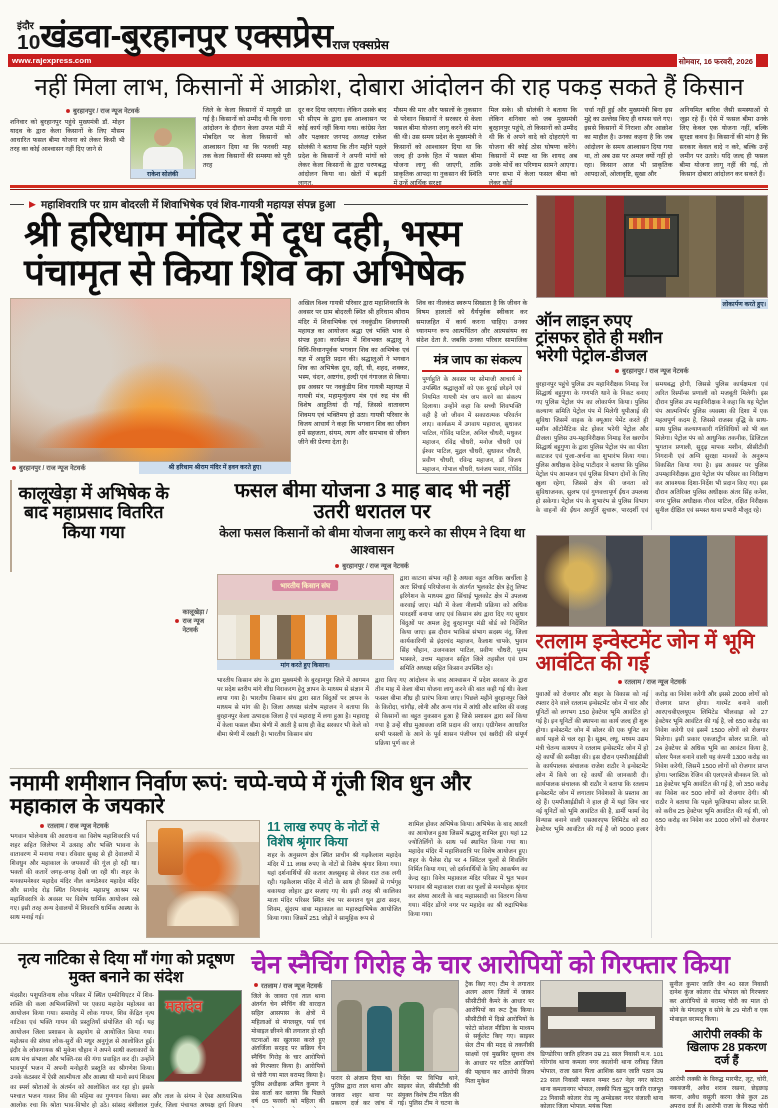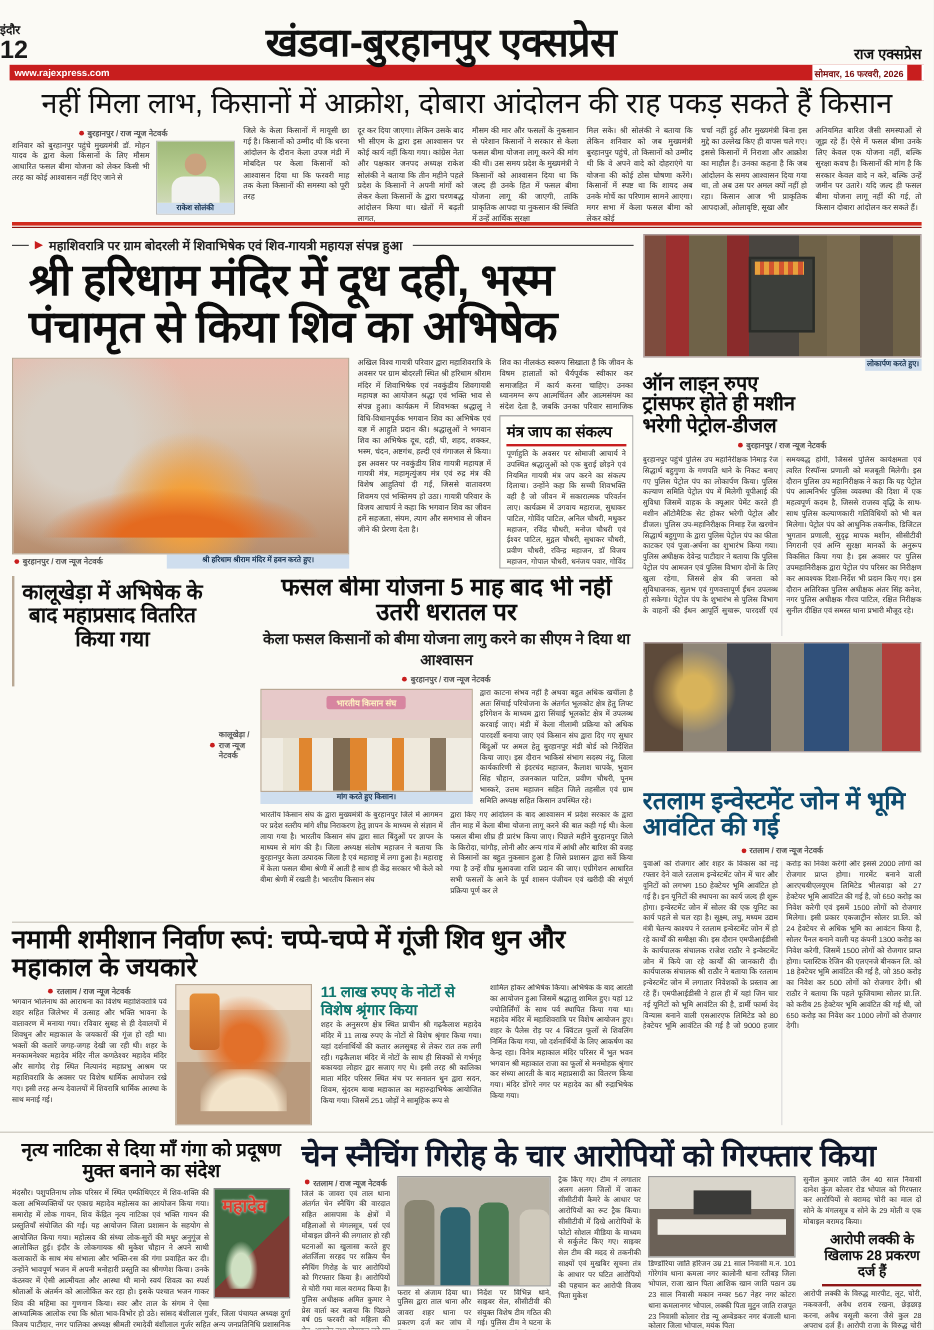--- a/index.html
+++ b/index.html
@@ -5,22 +5,22 @@
   :root{
     --red:#c81e1e; --darkred:#8e1616; --ink:#1a1a1a; --body:#2b2b2b;
     --capbg:#cfdeee; --paper:#fbfaf5; --rule:#c9c5bb;
   }
   *{margin:0;padding:0;box-sizing:border-box;}
   html,body{background:#e8e6e0;}
   body{width:778px;height:1108px;margin:0 auto;background:var(--paper);
        font-family:"Liberation Sans","DejaVu Sans",sans-serif;color:var(--body);
        overflow:hidden;position:relative;}
   
-  .masthead{display:flex;align-items:flex-end;justify-content:space-between;
-            padding:6px 10px 2px 0;height:54px;border-radius:19px;}
+  .masthead{display:flex;align-items:flex-end;
+            padding:6px 10px 2px 17px;height:54px;border-radius:19px;}
   .ed-block{line-height:1;}
   .ed-name{font-size:10px;font-weight:bold;color:var(--ink);}
   .ed-page{font-size:21px;font-weight:bold;color:var(--ink);}
   .nameplate{font-size:33px;font-weight:bold;color:#111;letter-spacing:-.5px;line-height:1;}
   .brand{font-size:12px;font-weight:bold;color:#111;line-height:1;padding-bottom:1px;}
   .redbar{height:13px;background:var(--red);display:flex;align-items:center;
           justify-content:space-between;margin:0 8px;}
   .redbar .url{color:#fff;font-size:8px;font-weight:bold;padding-left:4px;}
   .date-wrap{background:#fff;height:13px;display:flex;align-items:center;gap:3px;padding:0 2px;}
   .date-txt{color:#7a0f0f;font-size:7.5px;font-weight:bold;white-space:nowrap;}
@@ -66,21 +66,21 @@
      border:1px solid #b9a894;position:relative;}
   .havan .ph:before{content:"";position:absolute;inset:auto 8% 8% 8%;height:26%;
      background:radial-gradient(ellipse at 50% 100%, #e46a1f 0 30%, rgba(0,0,0,0) 70%);}
   .havan-foot{display:flex;gap:4px;align-items:stretch;}
   .havan-foot .byline{flex:1;justify-content:flex-start;padding-left:2px;}
   .havan-foot .cap{flex:1.2;}
   .shiv-col{flex:1;font-size:6.4px;line-height:1.45;text-align:justify;overflow:hidden;}
   .shiv-col-b{flex:1;display:flex;flex-direction:column;gap:4px;overflow:hidden;}
   .mantra-box{border:1px solid #999;padding:4px 5px;background:#fffef8;flex:1;overflow:hidden;}
   .mantra-title{font-size:12.5px;font-weight:bold;color:#111;border-bottom:2px solid var(--red);
-                padding-bottom:2px;margin-bottom:3px;}
+                padding-bottom:2px;margin-bottom:3px;text-align:right;}
   .mantra-body{font-size:6.2px;line-height:1.45;text-align:justify;}
   .sub-row{display:flex;gap:8px;margin-top:6px;height:282px;overflow:hidden;}
   .kalu{width:39%;display:flex;flex-direction:row;}
   .kalu .ph{height:92px;background:
      linear-gradient(90deg,#d77f4e 0 12%,#e8c06a 12% 26%,#b65a62 26% 40%,#e2d6c2 40% 58%,
      #8f9e6a 58% 72%,#d77f4e 72% 86%,#caa27e 86% 100%);border:1px solid #b9a894;}
   .kalu-head{font-size:17.5px;font-weight:bold;color:#0f0f0f;line-height:1.1;
              text-align:center;padding:4px 0 2px 0;}
   .kalu-body{font-size:6.4px;line-height:1.5;text-align:justify;overflow:hidden;flex:1;margin-top:2px;}
   .fasal{width:61%;display:flex;flex-direction:column;}
@@ -131,42 +131,42 @@
   .petrol-head{width:59%;font-size:16.5px;font-weight:bold;color:#0d0d0d;line-height:1.08;}
   .petrol-box{width:41%;background:var(--red);color:#fff;font-size:10.5px;font-weight:bold;
               text-align:center;line-height:1.25;padding:5px 3px;}
   .petrol-txt{margin-top:3px;column-count:2;column-gap:7px;column-rule:1px solid #ddd;
               font-size:6.2px;line-height:1.45;text-align:justify;height:150px;overflow:hidden;}
   .ratlam{margin-top:5px;display:flex;flex-direction:column;flex:1;overflow:hidden;}
   .ratlam .ph{height:92px;border:1px solid #a99;background:
      radial-gradient(circle at 18% 45%, #d8b35a 0 7%, transparent 18%),
      linear-gradient(90deg,#5d4a3a 0 14%,#8e8576 14% 30%,#41464f 30% 46%,#8e8576 46% 58%,
      #30507a 58% 74%,#8e8576 74% 86%,#b0403c 86% 100%);}
-  .ratlam-head{font-size:20.5px;font-weight:bold;color:#0c4a6e;line-height:1.08;padding:3px 0 2px 0;margin-top:27px;}
+  .ratlam-head{font-size:20.5px;font-weight:bold;color:#b91c1c;line-height:1.08;padding:3px 0 2px 0;}
   .ratlam-txt{flex:1;column-count:2;column-gap:7px;column-rule:1px solid #ddd;
               font-size:6.2px;line-height:1.45;text-align:justify;overflow:hidden;margin-top:2px;}
   
   .bottom{display:flex;gap:9px;padding:4px 10px 0 10px;border-top:1px solid var(--rule);
           margin-top:5px;height:247px;overflow:hidden;}
   .dance{width:31%;display:flex;flex-direction:column;}
   .dance-head{font-size:15.5px;font-weight:bold;color:#0f0f0f;text-align:center;line-height:1.15;
               padding:2px 0 4px 0;}
   .dance-body{flex:1;font-size:6.2px;line-height:1.48;text-align:justify;overflow:hidden;}
-  .poster{float:right;width:64px;height:92px;margin:0 0 3px 4px;border:1px solid #888;
+  .poster{float:right;width:84px;height:92px;margin:0 0 3px 4px;border:1px solid #888;
           background:linear-gradient(135deg,#3f6b43 0 55%,#7d3b33 55% 100%);position:relative;}
   .poster .poster-title{position:absolute;top:4px;left:6px;color:#e03c2d;font-size:15px;
           font-weight:bold;text-shadow:0 0 2px #fff;}
   .poster:after{content:"";position:absolute;bottom:8%;left:12%;width:46%;height:44%;
           background:radial-gradient(ellipse at 50% 60%, #cfe0c2 0 40%, transparent 70%);}
   .chain{width:69%;display:flex;flex-direction:column;}
   .chain-toprow{display:flex;align-items:center;gap:8px;}
   .press-label{background:var(--red);color:#fff;font-size:13px;font-weight:bold;
      padding:2px 16px 2px 8px;clip-path:polygon(0 0,100% 0,92% 100%,0 100%);white-space:nowrap;}
   .chain-kicker{font-size:11.5px;font-weight:bold;color:#151515;line-height:1.1;}
-  .chain-head{font-size:25px;font-weight:bold;color:#0f172a;line-height:1.05;padding:3px 0 2px 0;}
+  .chain-head{font-size:25px;font-weight:bold;color:#a21caf;line-height:1.05;padding:3px 0 2px 0;}
   .chain-row{display:flex;gap:6px;flex:1;overflow:hidden;}
   .chain-colA{width:15%;display:flex;flex-direction:column;}
   .chain-colA .txt{flex:1;font-size:6.1px;line-height:1.45;text-align:justify;overflow:hidden;}
   .chain-colB{width:26%;display:flex;flex-direction:column;}
   .suspects{height:92px;border:1px solid #999;background:
      linear-gradient(180deg,#b9b3a6 0 100%);position:relative;overflow:hidden;}
   .suspects:before{content:"";position:absolute;bottom:0;left:4%;width:20%;height:78%;
      background:#8a8673;border-radius:8px 8px 0 0;box-shadow:30px 6px 0 #2e6470,62px 2px 0 #4a7a52,96px 8px 0 #cfc9bb;}
   .chain-colB .txt{flex:1;column-count:2;column-gap:5px;font-size:6.1px;line-height:1.42;
      text-align:justify;overflow:hidden;margin-top:2px;}
@@ -183,21 +183,21 @@
   .chain-colE .txt{font-size:6.1px;line-height:1.45;text-align:justify;}
   .lakki-sub{font-size:11.5px;font-weight:bold;color:#111;text-align:center;line-height:1.15;
      border-bottom:2px solid var(--darkred);padding:2px 0 3px 0;margin:2px 0 3px 16px;}
 </style>
 </head>
 <body>
 
 <header class="masthead">
   <div class="ed-block">
     <div class="ed-name">इंदौर</div>
-    <div class="ed-page">12</div>
+    <div class="ed-page">10</div>
   </div>
   <div class="nameplate">खंडवा-बुरहानपुर एक्सप्रेस</div>
   <div class="brand">राज एक्सप्रेस</div>
 </header>
 <div class="redbar">
   <span class="url">www.rajexpress.com</span>
   <span class="date-wrap">
     <span class="date-txt">सोमवार, 16 फरवरी, 2026</span>
     <span class="date-cap"></span>
   </span>
@@ -267,21 +267,21 @@
           <div class="ph"></div>
           <h3 class="kalu-head">कालूखेड़ा में अभिषेक के बाद महाप्रसाद वितरित किया गया</h3>
           <div class="byline">
             <span class="dot"></span>
             <span>कालूखेड़ा / राज न्यूज नेटवर्क</span>
           </div>
           <div class="kalu-body">विद्युत मण्डल कालूखेड़ा में भगवान श्री अर्धनारेश्वर महादेव मंदिर कालूखेड़ा में हर वर्ष की तरह इस वर्ष भी विद्युत मण्डल कालूखेड़ा के सभी स्टाफ के सहयोग से भगवान श्री अर्धनारेश्वर महादेव का अभिषेक पूजा अर्चना कर सुंदर कार्यक्रम रखा गया। अभिषेक के लाभार्थी राकेश कुमावत, ईश्वरलाल कुमावत, रवि राठौड़, पन्नालाल मीणा रहे। पश्चात महा प्रसादी वितरण का आयोजन किया। भांग कि खिचड़ी की महा प्रसादी का वितरण किया। इस मौके पर कनिष्ठ यंत्री प्रभारी रोहित रंजन चौधरी, राकेश कुमावत, कन्हैयालाल कुमावत, राजेंद्र सिंह, रवि राठौड़, भेरूलाल सेन, श्याम लाल मीणा, धर्मेंद्र हाड़ा, धर्मेंद्र सिंह, बंशीलाल, हरीश, गौरव, सुमित आदि मौजूद रहे।</div>
         </div>
 
         <div class="fasal">
-          <h3 class="fasal-head">फसल बीमा योजना 5 माह बाद भी नहीं उतरी धरातल पर</h3>
+          <h3 class="fasal-head">फसल बीमा योजना 3 माह बाद भी नहीं उतरी धरातल पर</h3>
           <div class="fasal-sub">केला फसल किसानों को बीमा योजना लागु करने का सीएम ने दिया था आश्वासन</div>
           <div class="byline">
             <span class="dot"></span>
             <span>बुरहानपुर / राज न्यूज नेटवर्क</span>
           </div>
           <div class="fasal-mid">
             <div class="fasal-photo-wrap">
               <div class="ph">
                 <span class="banner">भारतीय किसान संघ</span>
                 <span class="crowd"></span>

